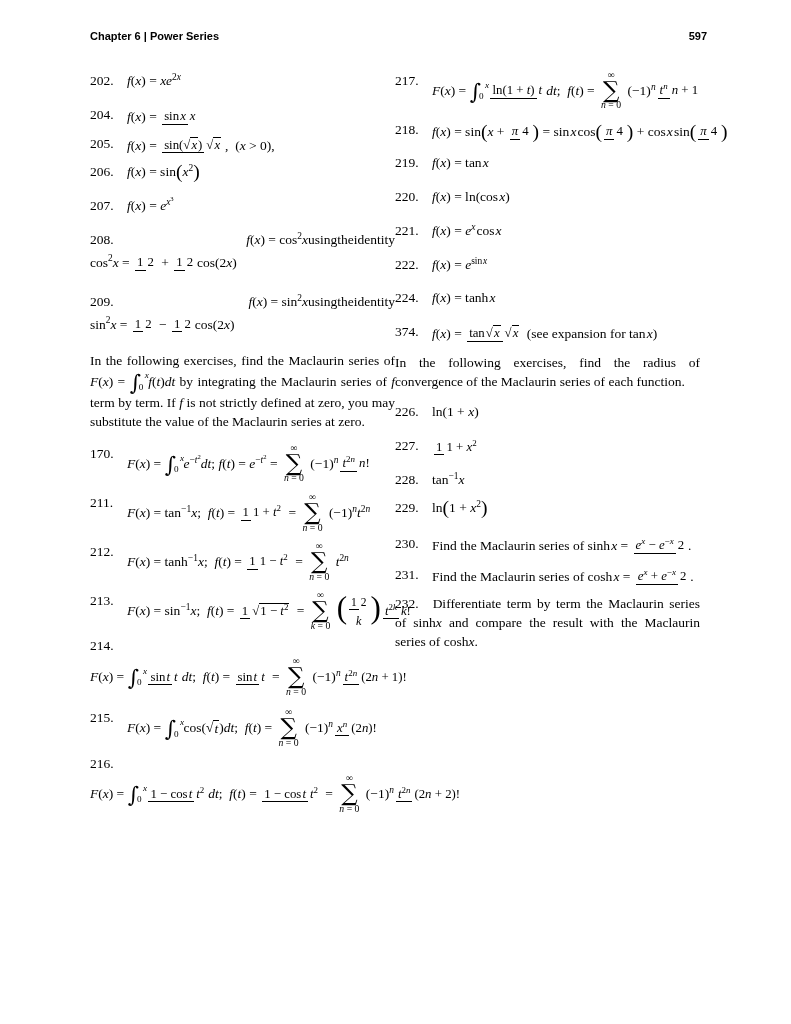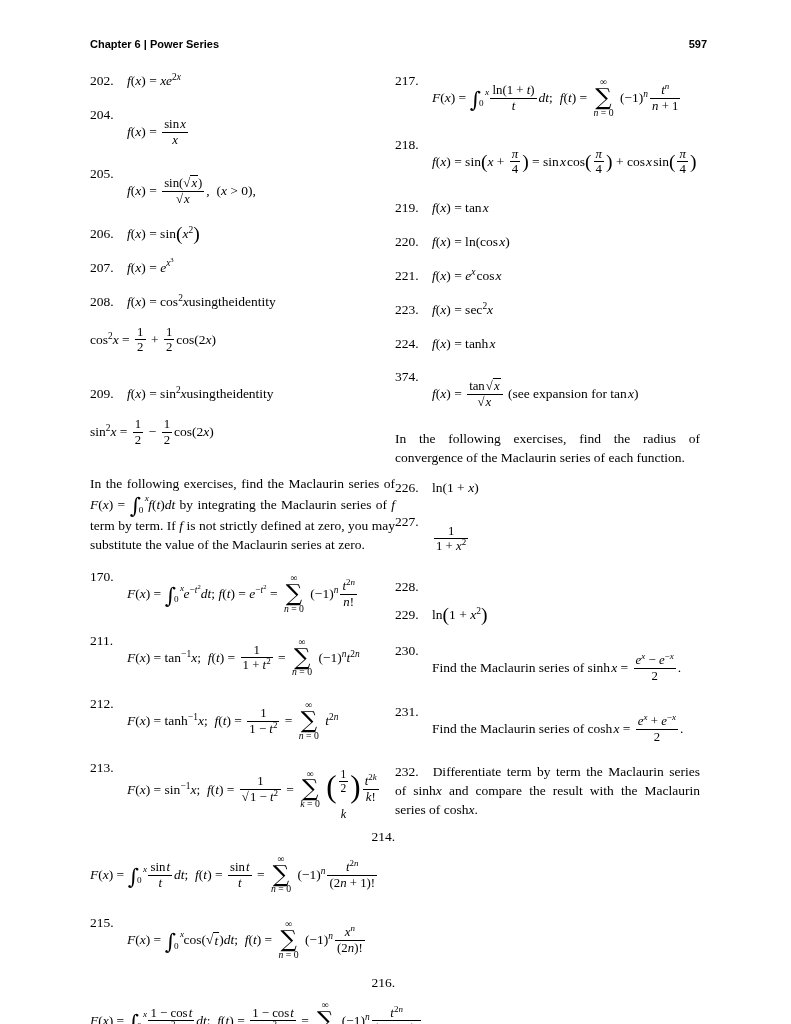--- a/index.html
+++ b/index.html
@@ -1,42 +1,42 @@
 <!DOCTYPE html>
 <html><head>
 <meta charset="utf-8">
 <style>
   * { margin:0; padding:0; box-sizing:border-box; }
   html,body { width:791px; height:1024px; }
   body { background:#fff; color:#000; font-family:"Liberation Serif","DejaVu Serif",serif; font-size:13.5px; line-height:1.4; position:relative; overflow:hidden; }
 
-  .header { position:absolute; top:37px; left:90px; width:617px; display:flex; justify-content:space-between; font-family:"Liberation Sans","DejaVu Sans",sans-serif; font-size:11px; font-weight:bold; }
+  .header { position:absolute; top:29px; left:90px; width:617px; display:flex; justify-content:space-between; font-family:"Liberation Sans","DejaVu Sans",sans-serif; font-size:11px; font-weight:bold; }
 
   .cols { position:absolute; top:72px; left:90px; width:632px; display:flex; }
   .col { width:305px; flex:none; }
 
   .prob { display:flex; align-items:flex-start; margin-bottom:15px; }
   .pnum { flex:none; width:37px; }
   .pmath { flex:1; white-space:nowrap; }
   .pmath.wrap { white-space:normal; }
-  .jrow { flex:1; display:flex; justify-content:flex-start; align-items:flex-start; }
+  .jrow { flex:1; display:flex; justify-content:flex-end; align-items:flex-start; }
   .pline { margin-bottom:15px; white-space:nowrap; }
-  .pnumline { margin-bottom:2px;text-align:right; }
+  .pnumline { margin-bottom:2px; }
   .para { text-align:justify; margin-bottom:13px; }
   .para-prob { text-align:justify; margin-bottom:13px; }
   .para-prob .inum { margin-right:14px; }
 
   
   .g2{margin-bottom:2px}.g5{margin-bottom:5px}.g7{margin-bottom:7px}
   .g9{margin-bottom:9px}.g11{margin-bottom:11px}.g17{margin-bottom:17px}
 
   
   i { font-style:italic; }
   sup { font-size:0.7em; vertical-align:super; line-height:0; }
-  .fr { display:inline-flex; flex-direction:column; text-align:center; vertical-align:middle; line-height:1.15; font-size:0.95em; margin:12px 2px; position:relative; top:-1px;justify-content:flex-end; }
+  .fr { display:inline-flex; flex-direction:row; text-align:center; vertical-align:middle; line-height:1.15; font-size:0.95em; margin:4px 2px; position:relative; top:-1px;justify-content:flex-end; }
   .fr > span:first-child { border-bottom:1px solid #000; padding:0 2px; }
   .fr > span:last-child { padding:0 2px; }
   .su { display:inline-flex; flex-direction:column; align-items:center; line-height:1; vertical-align:middle; margin:0 3px; position:relative; top:-2px; }
   .su .t { font-size:0.72em; }
   .su .g { font-size:1.7em; line-height:0.9; font-family:"DejaVu Serif",serif; }
   .su .b { font-size:0.72em; }
   .in { font-size:1.6em; line-height:0.6; vertical-align:-0.2em; font-family:"DejaVu Serif",serif; }
   .il { display:inline-flex; flex-direction:column; font-size:0.68em; line-height:1.25; vertical-align:middle; margin-right:3px; position:relative; top:-1px; }
   .il span:first-child { position:relative; left:4px; }
   .il span:last-child { position:relative; left:-2px; }
@@ -288,25 +288,25 @@
       <div class="prob">
         <span class="pnum">220.</span>
         <span class="pmath"><i>f</i>(<i>x</i>) = ln(cos <i>x</i>)</span>
       </div>
 
       <div class="prob">
         <span class="pnum">221.</span>
         <span class="pmath"><i>f</i>(<i>x</i>) = <i>e</i><sup><i>x</i></sup> cos <i>x</i></span>
       </div>
 
-
-      <div class="prob">
-        <span class="pnum">223.</span>
-        <span class="pmath"><i>f</i>(<i>x</i>) = sec<sup>2</sup><i>x</i></span>
-      </div>
+      <div class="prob">
+        <span class="pnum">222.</span>
+        <span class="pmath"><i>f</i>(<i>x</i>) = <i>e</i><sup>sin <i>x</i></sup></span>
+      </div>
+
 
       <div class="prob">
         <span class="pnum">224.</span>
         <span class="pmath"><i>f</i>(<i>x</i>) = tanh <i>x</i></span>
       </div>
 
       <div class="prob g7">
         <span class="pnum">374.</span>
         <span class="pmath"><i>f</i>(<i>x</i>) = <span class="fr">
               <span>tan √<span class="rt"><i>x</i></span></span>
@@ -324,20 +324,21 @@
       <div class="prob g11">
         <span class="pnum">227.</span>
         <span class="pmath"><span class="fr">
               <span>1</span>
               <span>1 + <i>x</i><sup>2</sup></span>
             </span></span>
       </div>
 
       <div class="prob g9">
         <span class="pnum">228.</span>
+        <span class="pmath">tan<sup>−1</sup><i>x</i></span>
       </div>
 
       <div class="prob g17">
         <span class="pnum">229.</span>
         <span class="pmath">ln<span class="bp">(</span>1 + <i>x</i><sup>2</sup><span class="bp">)</span></span>
       </div>
 
       <div class="prob g7">
         <span class="pnum">230.</span>
         <span class="pmath wrap">Find the Maclaurin series of sinh <i>x</i> = <span class="fr">

